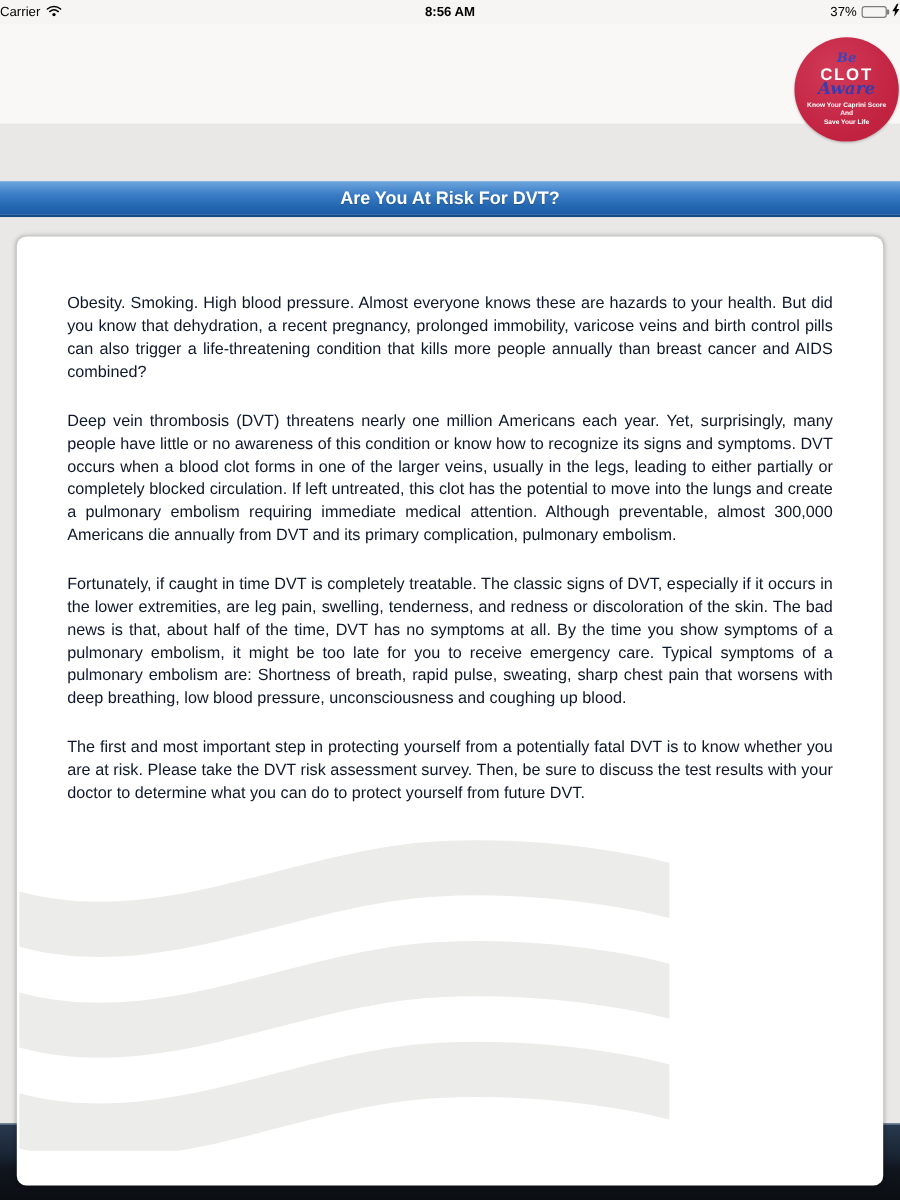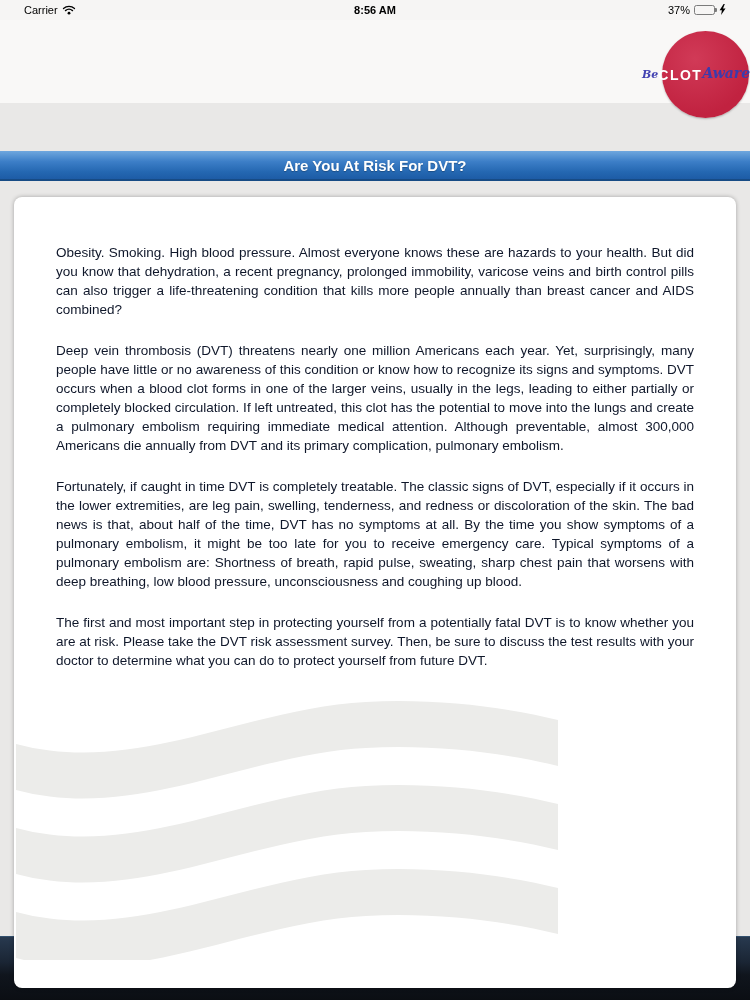--- a/index.html
+++ b/index.html
@@ -7,21 +7,21 @@
   body {
     font-family:"Liberation Sans", sans-serif;
     background:#e9e8e7;
     display:flex; flex-direction:column;
   }
 
   
   .statusbar {
     height:20px; background:#f6f5f4;
     display:flex; align-items:center; justify-content:space-between;
-    padding:0 24px; font-size:11px; color:#000; flex:0 0 auto;
+    padding:0 0; font-size:11px; color:#000; flex:0 0 auto;
   }
   .statusbar .left, .statusbar .right { display:flex; align-items:center; gap:4px; width:110px; }
   .statusbar .right { justify-content:flex-end; }
   .statusbar .time { font-weight:bold; }
   .battery-body {
     width:21px; height:10px; border:1px solid #7b7b7b; border-radius:2.5px;
     position:relative; padding:1px; display:inline-block;
   }
   .battery-fill { width:37%; height:100%; background:#4cd964; border-radius:1px; }
   .battery-cap { width:2px; height:4px; background:#7b7b7b; border-radius:0 1px 1px 0;
@@ -37,21 +37,21 @@
     font-size:37px; line-height:36px; color:#1d5da6; letter-spacing:-1px;
   }
   .logo-rule { height:3px; background:#2d7fc1; margin-top:1px; }
   .logo-tagline {
     font-size:11.5px; font-weight:bold; color:#1c1c1c;
     letter-spacing:4.3px; margin-top:3px; white-space:nowrap;
   }
   .badge {
     position:absolute; right:1px; top:11px; width:87px; height:87px; border-radius:50%;
     background:radial-gradient(circle at 38% 32%, #d13a57, #c12240 70%);
-    display:flex; flex-direction:row; align-items:center; justify-content:center;
+    display:flex; flex-direction:column; align-items:center; justify-content:center;
     text-align:center; box-shadow:0 1px 2px rgba(0,0,0,.25);
   }
   .badge-be    { font-family:"DejaVu Serif", serif; font-style:italic; font-weight:bold;
                  color:#4343b2; font-size:11px; line-height:11px; }
   .badge-clot  { color:#ffffff; font-weight:bold; font-size:14px; line-height:16px; letter-spacing:1.5px; }
   .badge-aware { font-family:"DejaVu Serif", serif; font-style:italic; font-weight:bold;
                  color:#3b3bac; font-size:14px; line-height:13px; margin-top:-2px; }
   .badge-tag   { color:#ffffff; font-size:5.5px; line-height:7px; margin-top:4px; font-weight:bold; }
 
   

